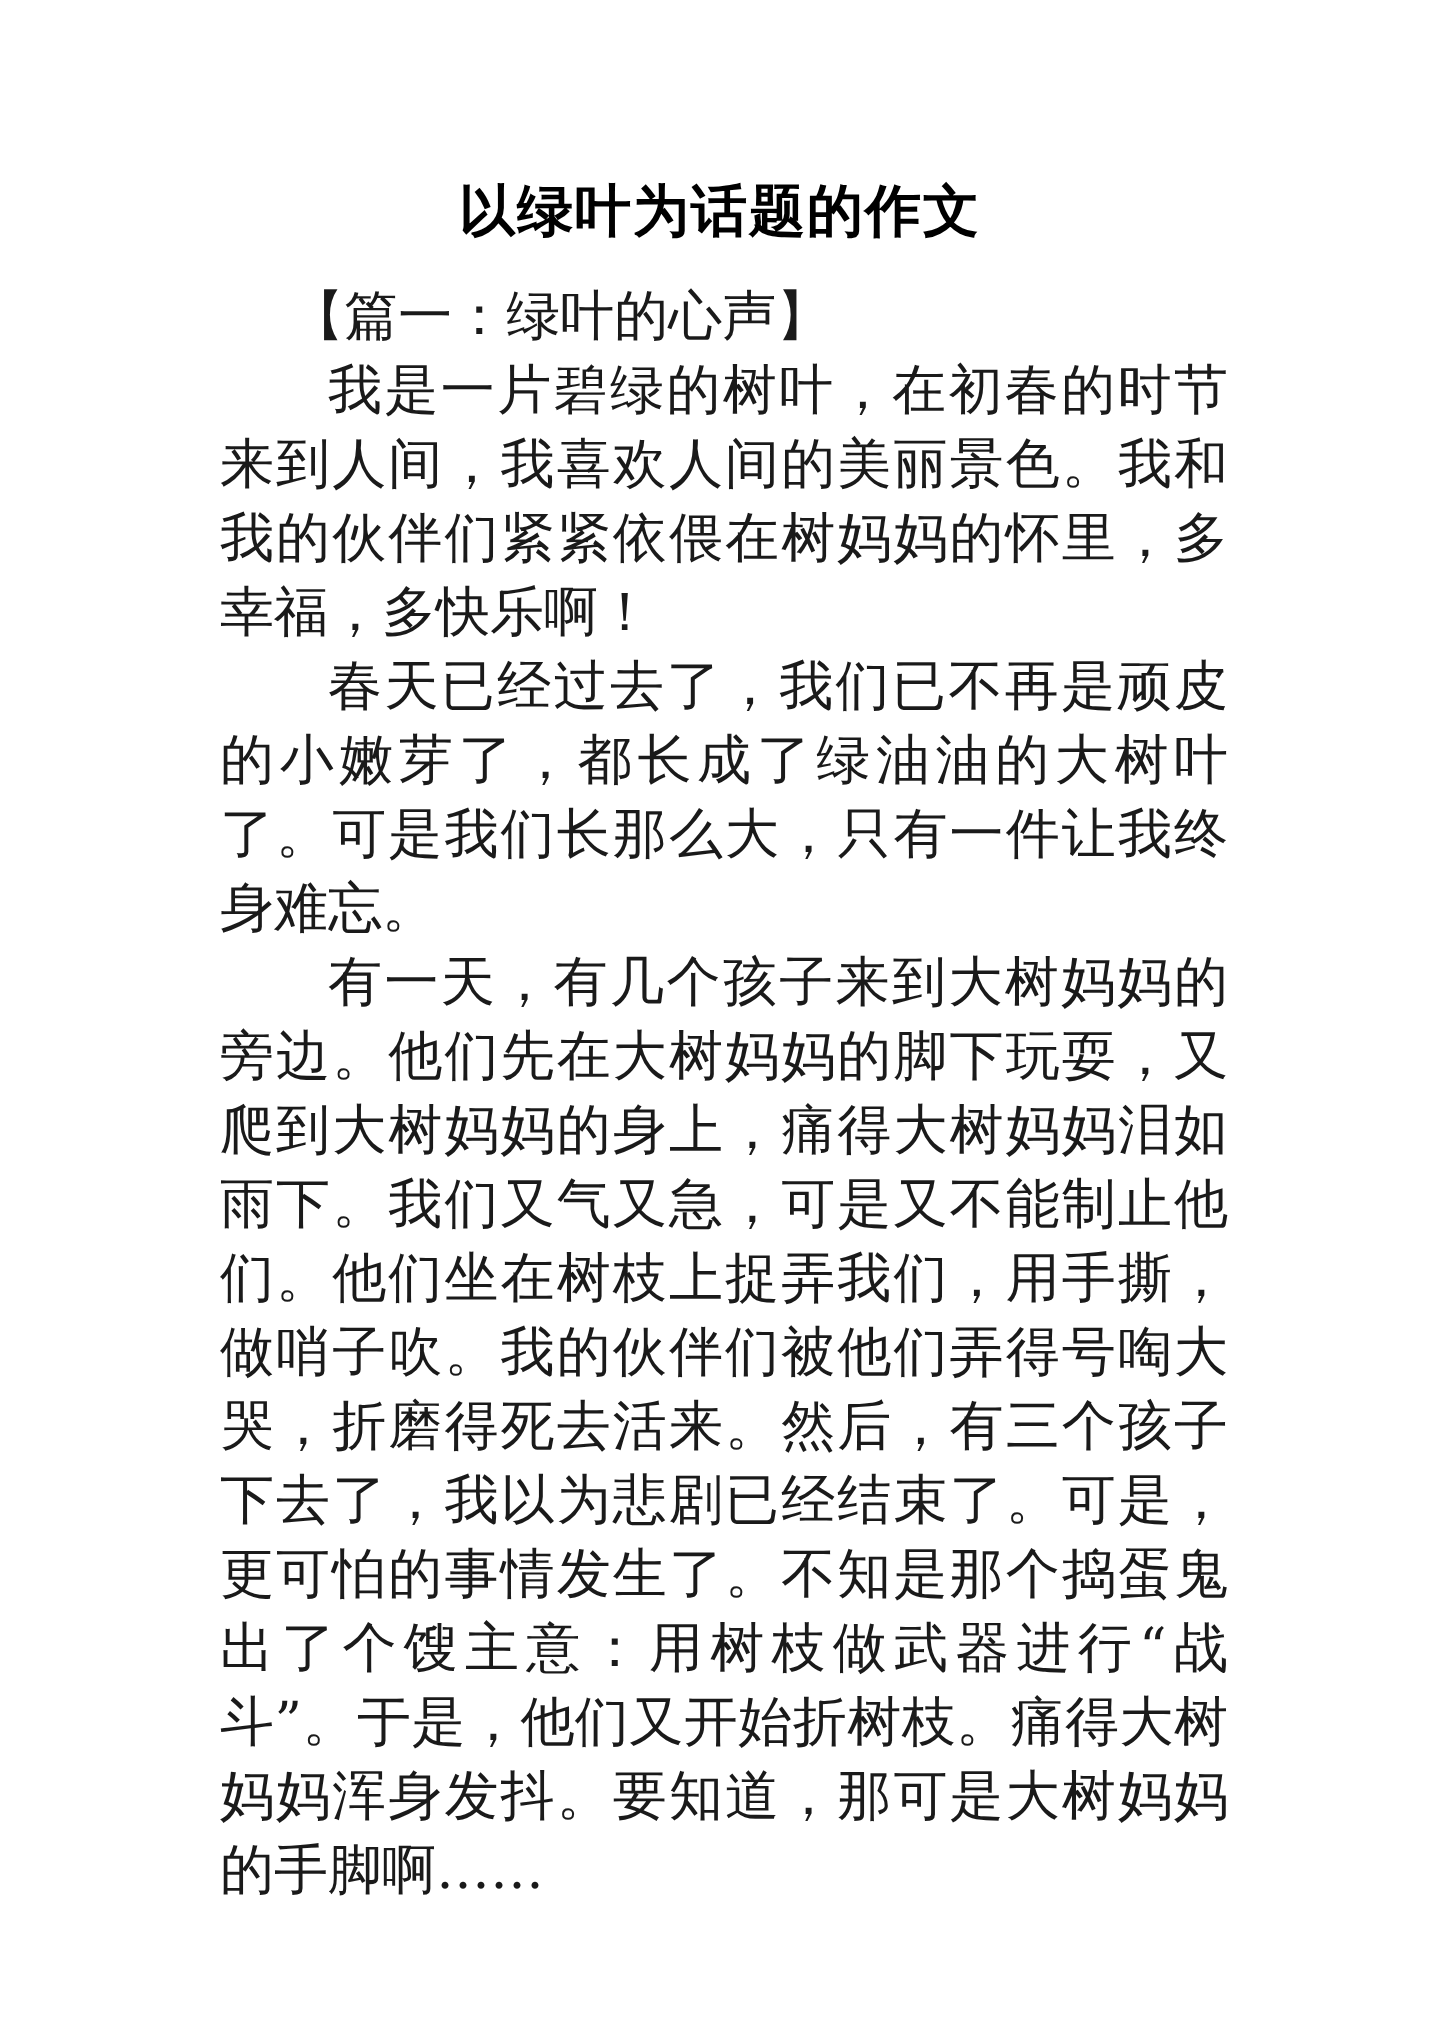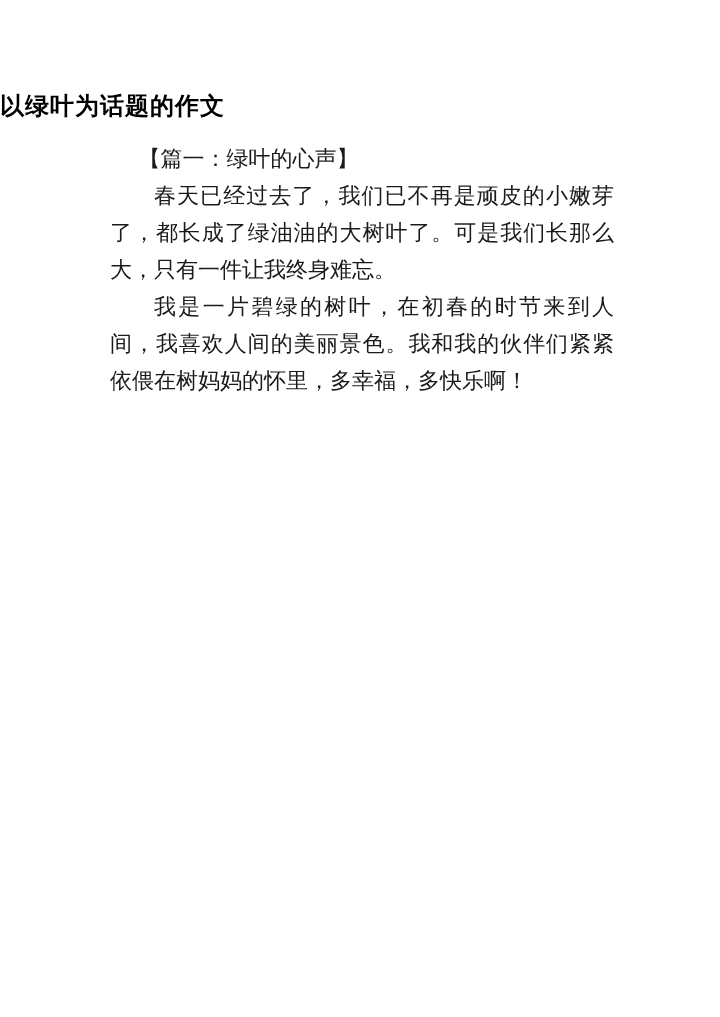--- a/index.html
+++ b/index.html
@@ -1,33 +1,34 @@
 <!DOCTYPE html>
 <html><head>
   <meta charset="utf-8">
   <style>
     html, body { margin: 0; padding: 0; background: #ffffff; }
     body { width: 720px; height: 1017px; position: relative; overflow: hidden; }
     .page { position: absolute; left: 0; top: 0; width: 720px; height: 1017px; background: #fff; }
     .title {
-      position: absolute; left: 0; top: 88px; width: 720px; 
-      font-family: "DejaVu Sans", sans-serif; font-weight: bold; font-size: 24px;
+      position: absolute; left: 0; top: 88px; width: 720px; text-align: center;
+      font-family: "DejaVu Sans", sans-serif; font-weight: bold; font-size: 28px;
       color: #000; letter-spacing: 1px; line-height: 36px;
     }
     .body {
       position: absolute; left: 110px; top: 140px; width: 504px;
-      font-family: "DejaVu Serif", serif; font-size: 22px; color: #1a1a1a;
+      font-family: "DejaVu Serif", serif; font-size: 27px; color: #1a1a1a;
       line-height: 37px; text-align: justify; text-justify: inter-character;
     }
     .body p { margin: 0; text-indent: 2em; }
     .body p.heading { text-indent: 1.3em; }
   </style>
 </head>
 <body>
 
 <div class="page">
   <div class="title">以绿叶为话题的作文</div>
   <div class="body">
     <p class="heading">【篇一：绿叶的心声】</p>
+    <p>我是一片碧绿的树叶，在初春的时节来到人间，我喜欢人间的美丽景色。我和我的伙伴们紧紧依偎在树妈妈的怀里，多幸福，多快乐啊！</p>
     <p>春天已经过去了，我们已不再是顽皮的小嫩芽了，都长成了绿油油的大树叶了。可是我们长那么大，只有一件让我终身难忘。</p>
-    <p>我是一片碧绿的树叶，在初春的时节来到人间，我喜欢人间的美丽景色。我和我的伙伴们紧紧依偎在树妈妈的怀里，多幸福，多快乐啊！</p>
+    <p>有一天，有几个孩子来到大树妈妈的旁边。他们先在大树妈妈的脚下玩耍，又爬到大树妈妈的身上，痛得大树妈妈泪如雨下。我们又气又急，可是又不能制止他们。他们坐在树枝上捉弄我们，用手撕，做哨子吹。我的伙伴们被他们弄得号啕大哭，折磨得死去活来。然后，有三个孩子下去了，我以为悲剧已经结束了。可是，更可怕的事情发生了。不知是那个捣蛋鬼出了个馊主意：用树枝做武器进行“战斗”。于是，他们又开始折树枝。痛得大树妈妈浑身发抖。要知道，那可是大树妈妈的手脚啊……</p>
   </div>
 </div>
 
 </body></html>

